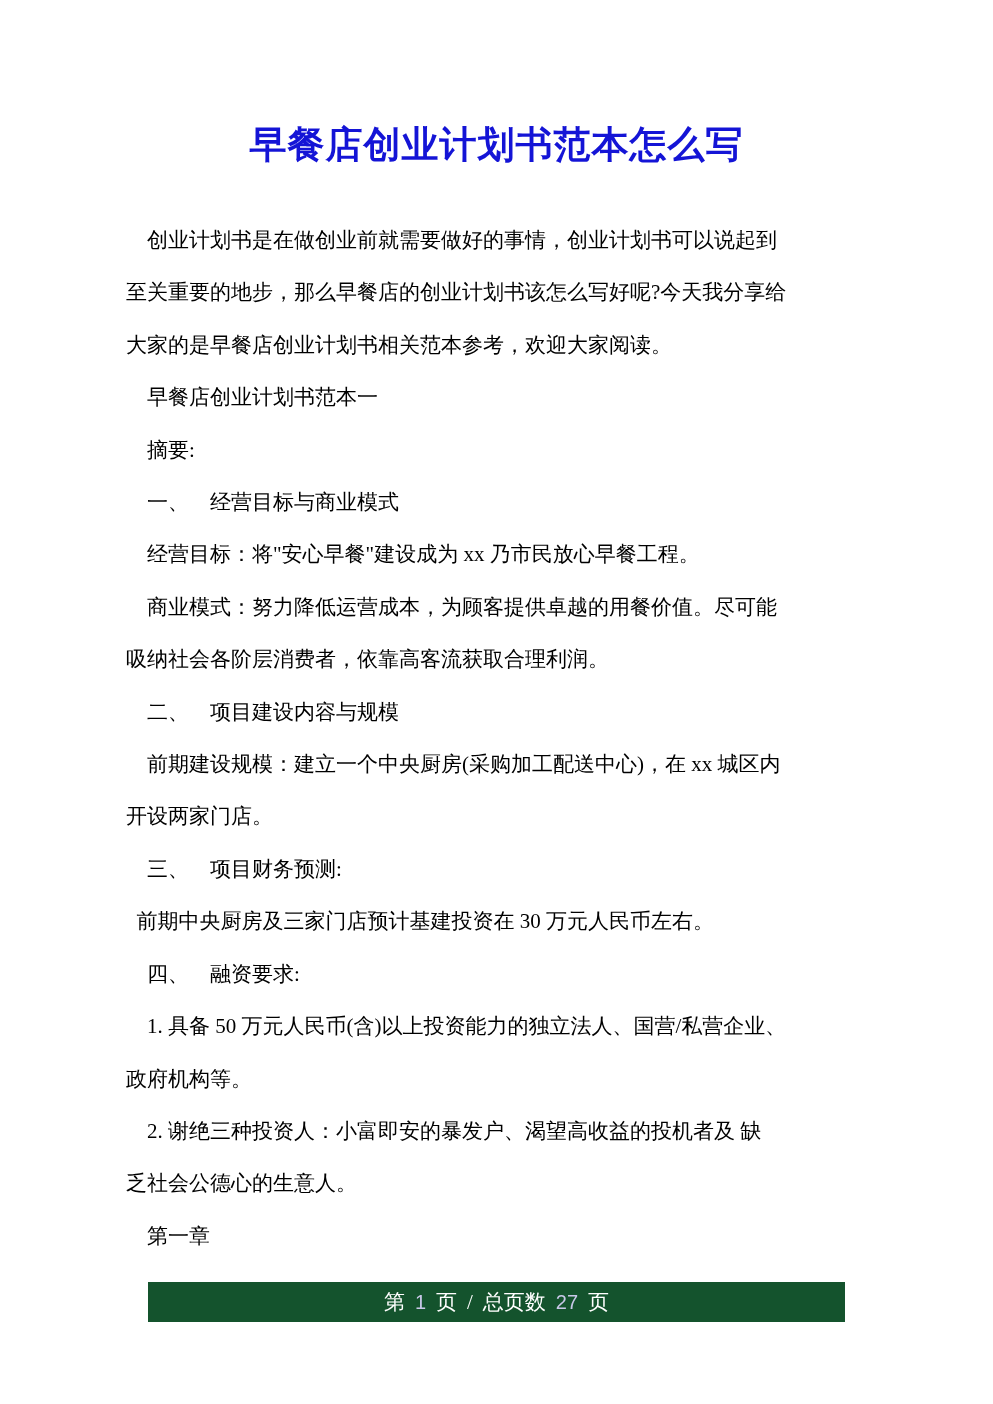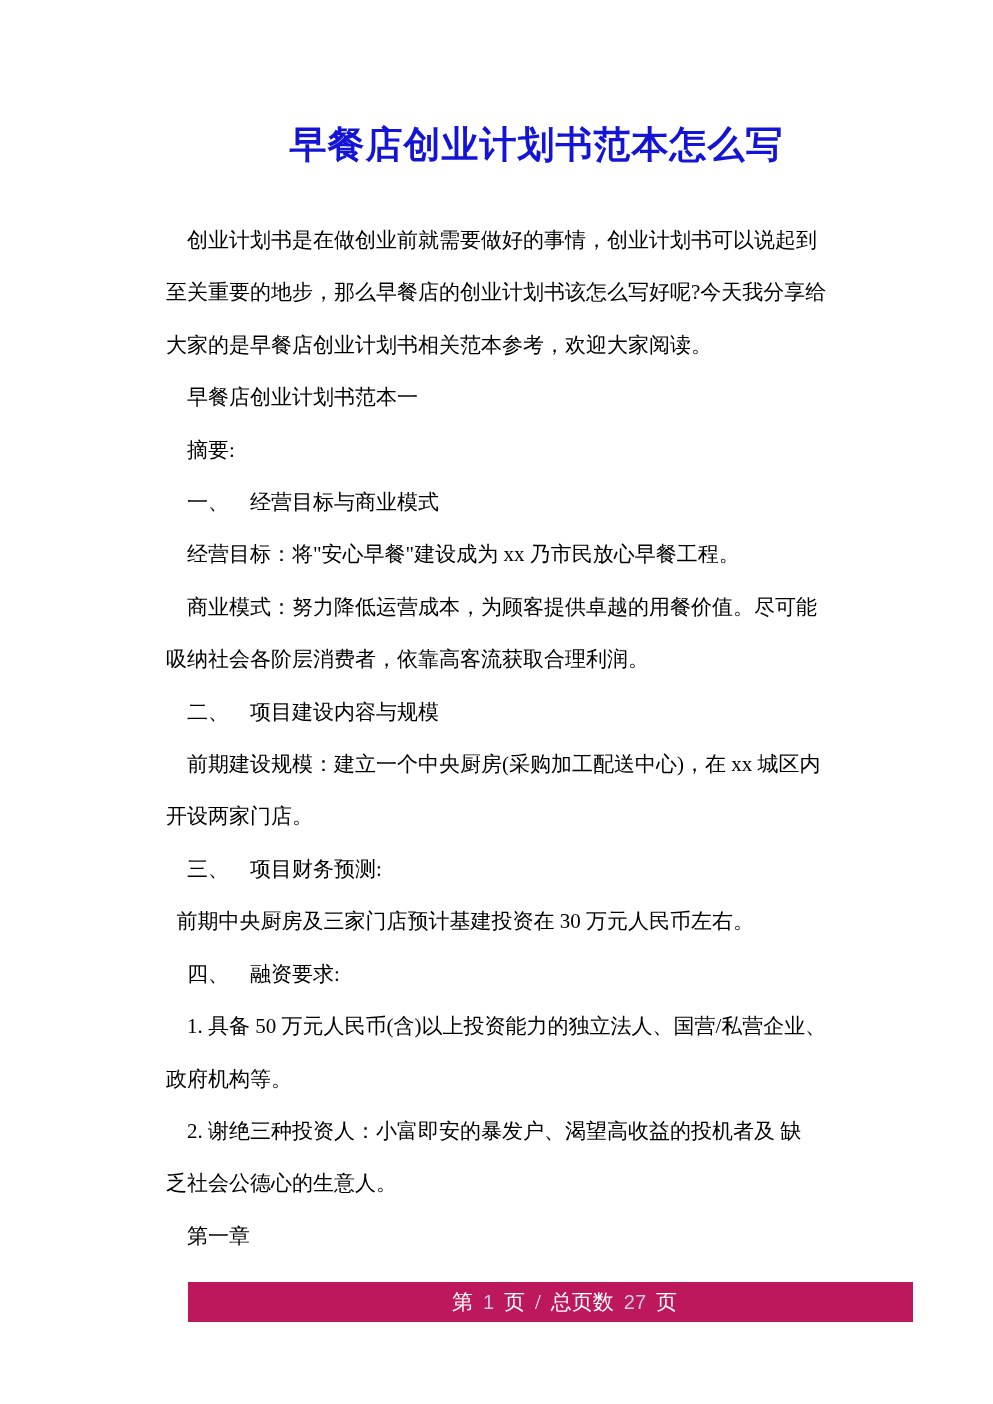--- a/index.html
+++ b/index.html
@@ -3,21 +3,20 @@
 <meta charset="utf-8">
 <style>
   html, body { margin: 0; padding: 0; background: #ffffff; }
   .page {
     position: relative;
     width: 876px;
     height: 1404px;
     background: #ffffff;
     overflow: hidden;
     font-family: "Liberation Serif", serif;
-    margin-left: 40px;
   }
   .doc-title {
     position: absolute;
     top: 122px;
     left: 0;
     width: 993px;
     text-align: center;
     font-size: 37px;
     line-height: 46px;
     font-weight: bold;
@@ -78,17 +77,17 @@
 开设两家门店。
 　三、　项目财务预测:
   前期中央厨房及三家门店预计基建投资在 30 万元人民币左右。
 　四、　融资要求:
 　1. 具备 50 万元人民币(含)以上投资能力的独立法人、国营/私营企业、
 政府机构等。
 　2. 谢绝三种投资人：小富即安的暴发户、渴望高收益的投机者及 缺
 乏社会公德心的生意人。
 　第一章</div>
 
-  <div class="footer-bar" style="background: #be185d; color: rgb(255, 255, 255); padding-left: 28px;">
+  <div class="footer-bar" style="background: #14532d; color: rgb(255, 255, 255);">
     <span>第</span><span class="pagenum" style="color: rgb(200, 200, 232);">1</span><span>页</span><span class="sep">/</span><span>总页数</span><span class="pagenum" style="color: rgb(200, 200, 232);">27</span><span>页</span>
   </div>
 
 </div>
 
 </body></html>

